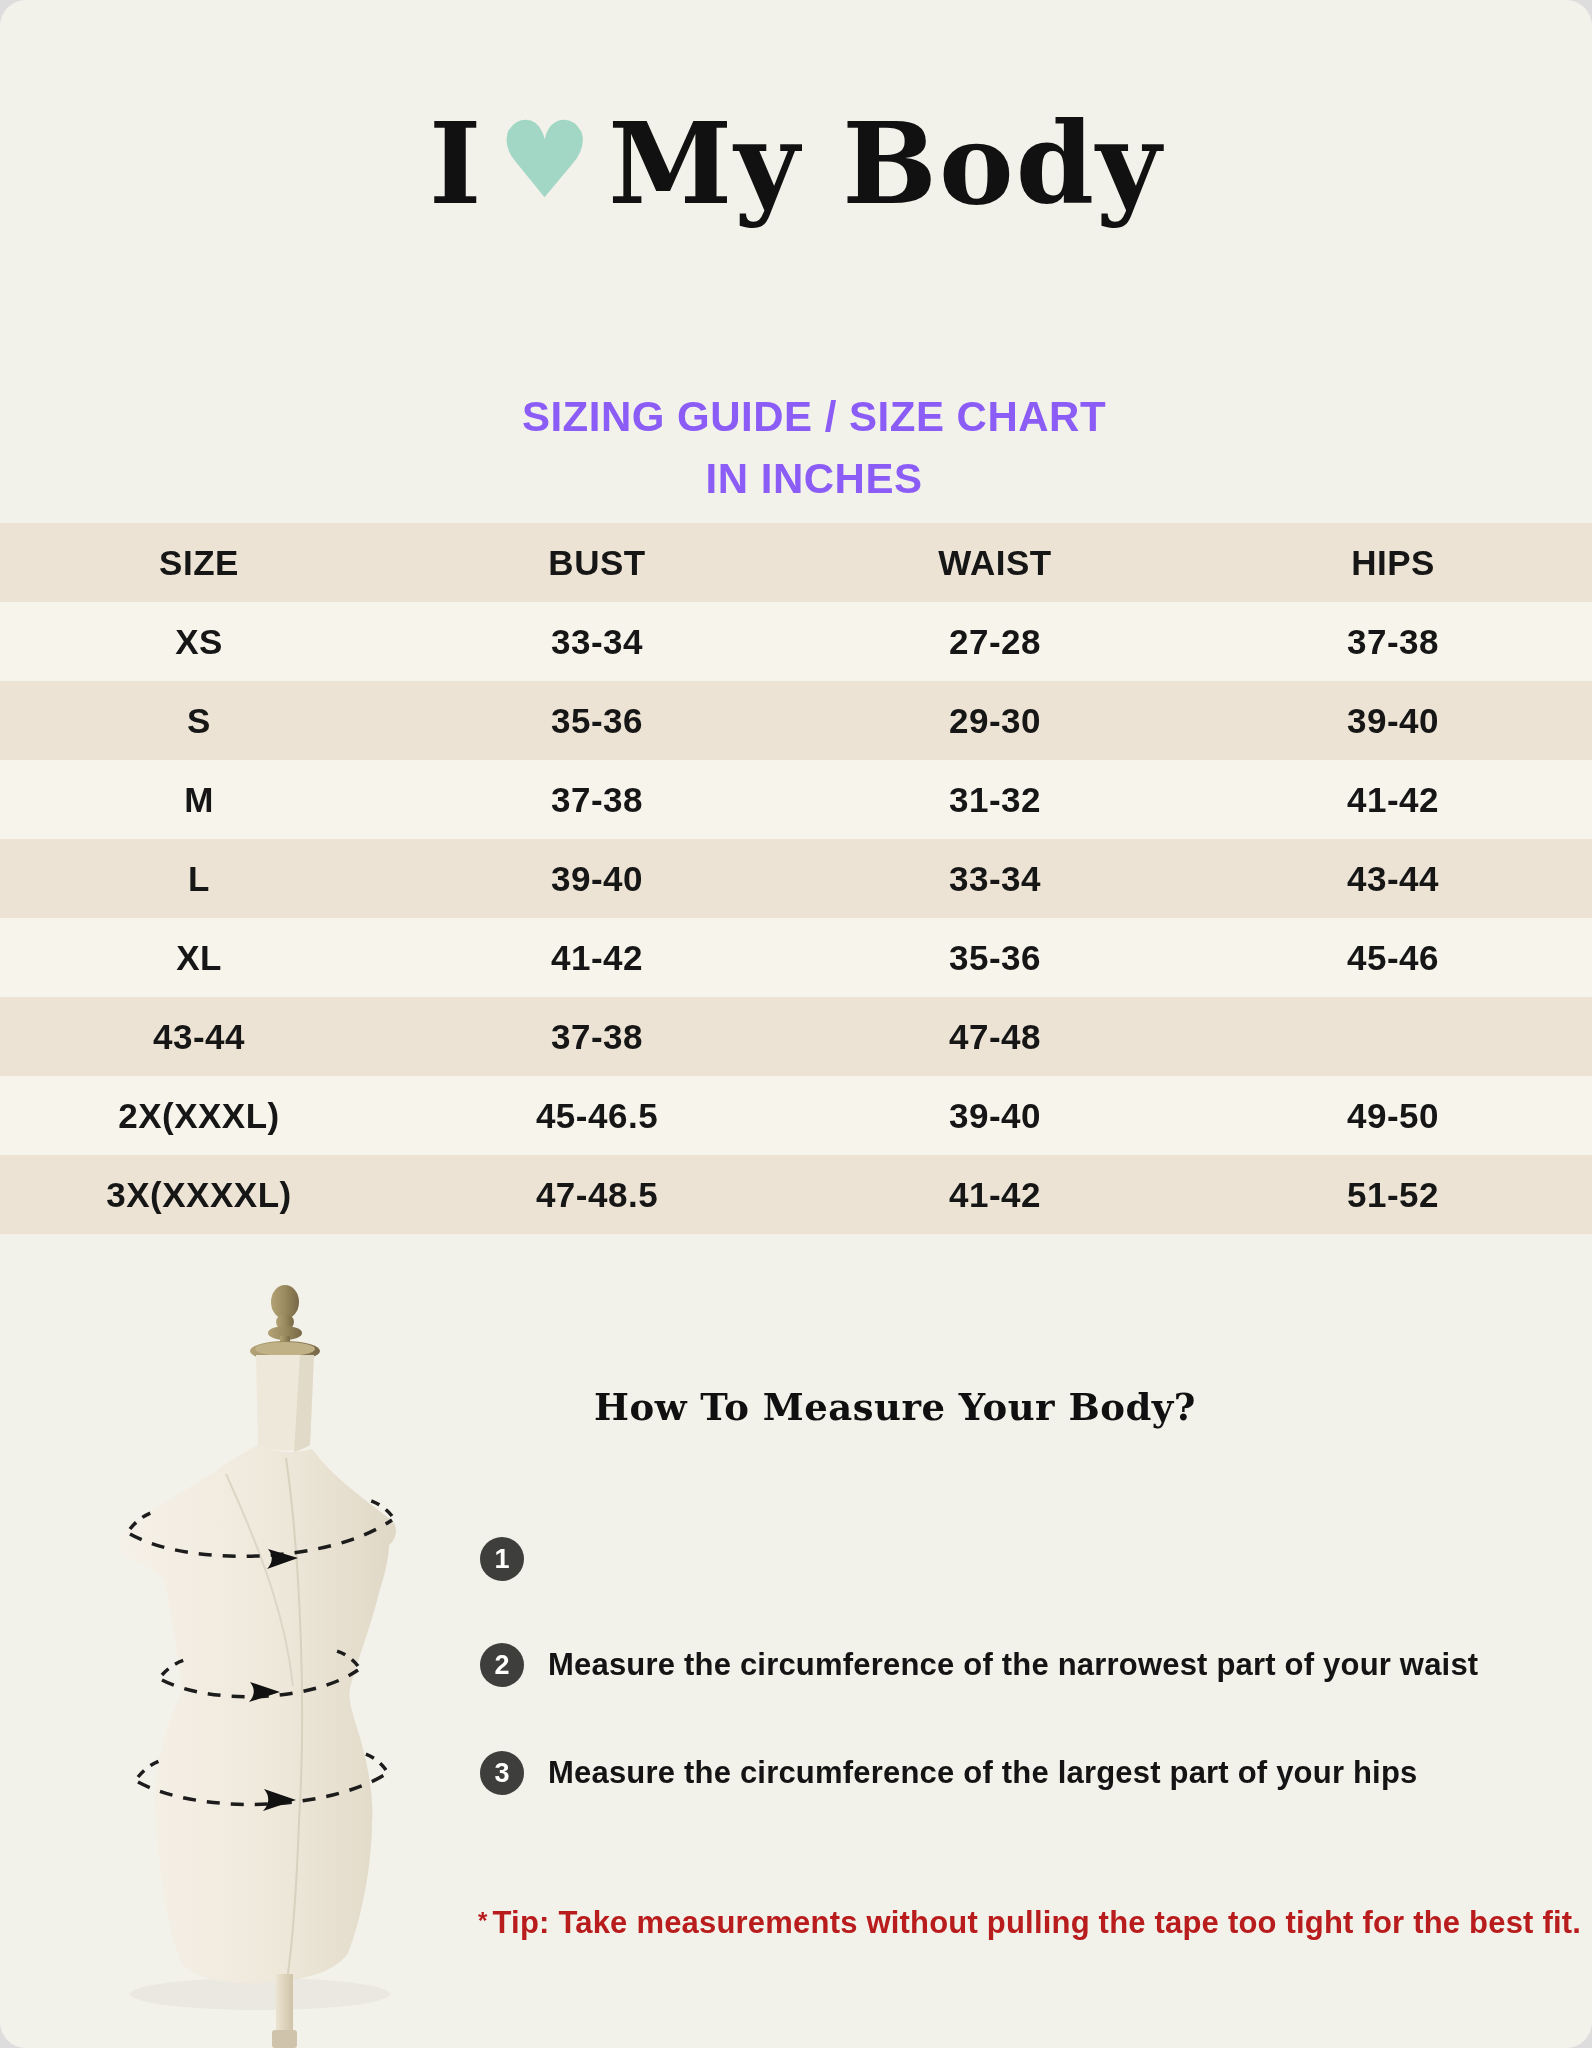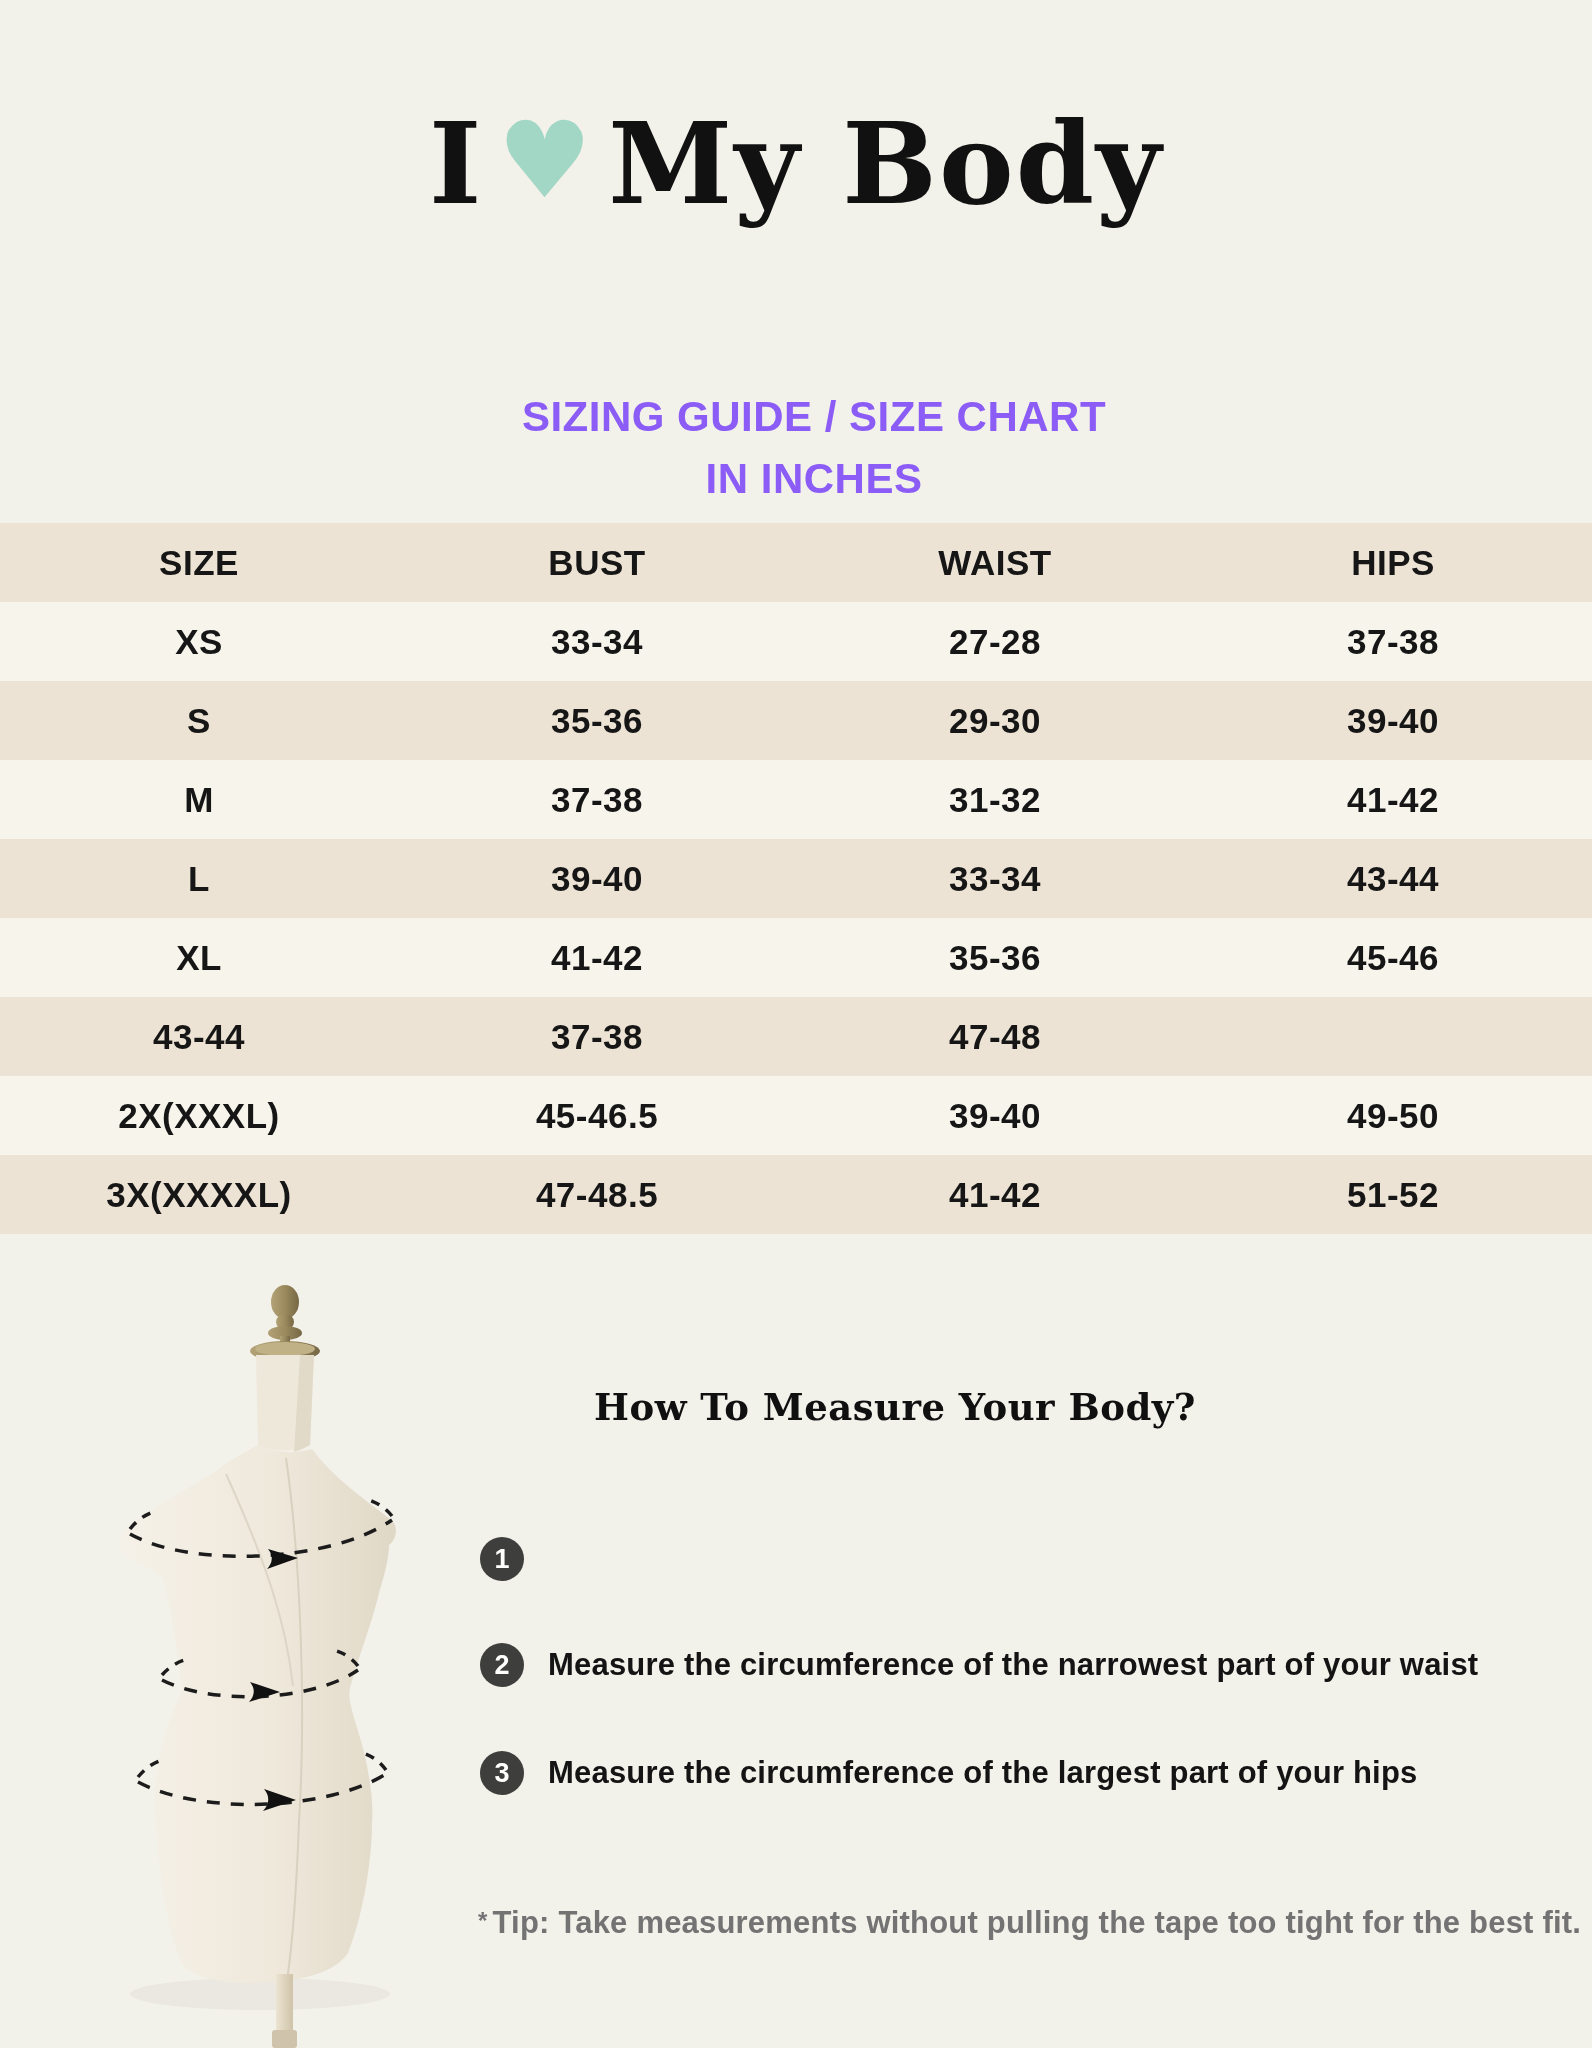--- a/index.html
+++ b/index.html
@@ -11,20 +11,21 @@
     --badge:#3e3e3c;
   }
   *{margin:0;padding:0;box-sizing:border-box;}
   body{background:#ddd;font-family:"Liberation Sans",sans-serif;}
   .page{
     position:relative;
     width:1592px;height:2048px;
     background:var(--bg);
     overflow:hidden;
     margin:0 auto;
+    border-radius:26px;
   }
   
   .title{
     position:absolute;top:98px;left:0;right:0;
     text-align:center;
     font-family:"DejaVu Serif","Liberation Serif",serif;
     font-weight:700;
     font-size:112px;
     letter-spacing:2px;
     color:#111;
@@ -98,21 +99,21 @@
     color:#fff;
     font-weight:700;font-size:27px;
     display:flex;align-items:center;justify-content:center;
     margin-right:24px;
   }
   .step-text{
     font-weight:700;font-size:31px;color:#141414;letter-spacing:0.2px;
   }
   .tip{
     position:absolute;left:8px;top:520px;
-    font-weight:700;font-size:31px;color:#737373;
+    font-weight:700;font-size:31px;color:#b91c1c;
     white-space:nowrap;letter-spacing:0.2px;
   }
   .tip-star{
     display:inline-block;
     font-size:24px;
     position:relative;top:-4px;
     margin-right:5px;
   }
 </style>
 </head>

